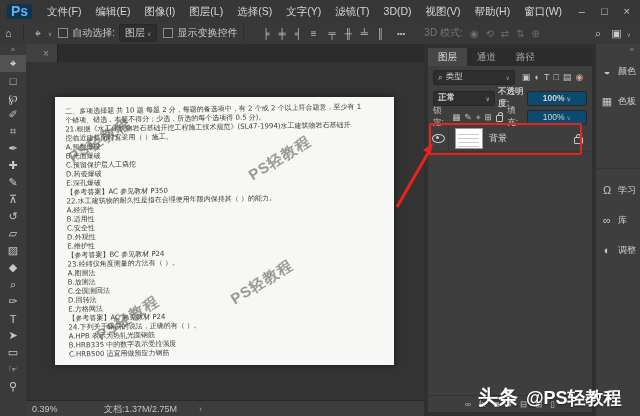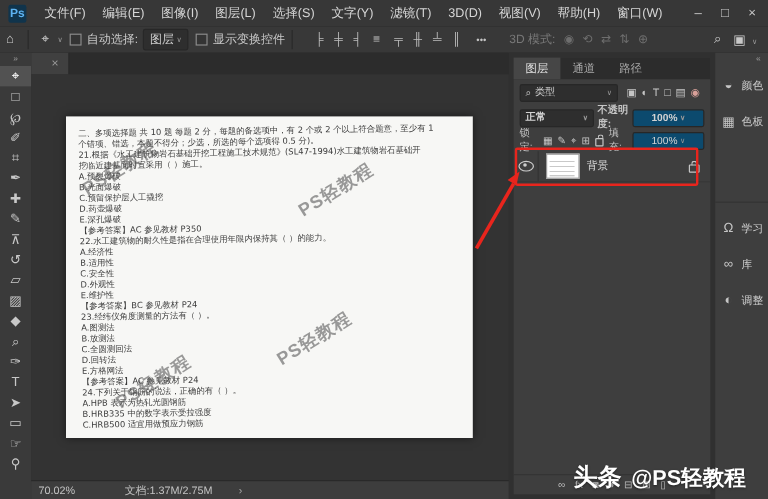--- a/index.html
+++ b/index.html
@@ -3,22 +3,22 @@
 <meta charset="utf-8">
 <style>
   html,body{margin:0;padding:0;width:640px;height:416px;overflow:hidden;background:#262626;
     font-family:"Liberation Sans",sans-serif;-webkit-font-smoothing:antialiased;}
   .abs{position:absolute;}
   #app{position:absolute;left:0;top:0;width:640px;height:416px;background:#2d2d2d;}
 
   
   #menubar{left:0;top:0;width:640px;height:22px;background:#373737;border-bottom:1px solid #242424;
     display:flex;align-items:center;color:#d6d6d6;font-size:10.5px;}
-  #ps-logo{width:15px;height:15px;margin:0 8px 0 7px;border-radius:2px;background:#10344c;color:#5db3f2;
-    font-size:10px;font-weight:bold;display:flex;align-items:center;justify-content:center;}
+  #ps-logo{width:25px;height:15px;margin:0 8px 0 7px;border-radius:2px;background:#10344c;color:#5db3f2;
+    font-size:14px;font-weight:bold;display:flex;align-items:center;justify-content:center;}
   .menu-item{padding:2px 7px;line-height:22px;cursor:default;}
   #win-controls{margin-left:auto;display:flex;gap:16px;margin-right:10px;color:#c9c9c9;font-size:11px;}
   #win-controls span{cursor:default;}
 
   
   #optionsbar{left:0;top:22px;width:640px;height:22px;background:#383838;border-bottom:1px solid #1e1e1e;
     display:flex;align-items:center;color:#c8c8c8;font-size:10px;}
   #optionsbar .sep{width:1px;height:16px;background:#2a2a2a;margin:0 6px;}
   .ob-icon{padding:0 5px;font-size:11px;color:#c4c4c4;}
   .chev{font-size:6px;color:#9a9a9a;margin-left:2px;}
@@ -314,21 +314,21 @@
             <div class="pline">B.HRB335 中的数字表示受拉强度</div>
             <div class="pline">C.HRB500 适宜用做预应力钢筋</div>
           </div>
         <div class="pg-wm" id="wm1">PS轻教程</div>
         <div class="pg-wm" id="wm2">PS轻教程</div>
         <div class="pg-wm" id="wm3">PS轻教程</div>
         <div class="pg-wm" id="wm4">PS轻教程</div>
       </div>
     </div>
     <div id="statusbar">
-      <span id="status-zoom">70.02%</span>
+      <span id="status-zoom">0.39%</span>
       <span id="status-doc">文档:1.37M/2.75M</span>
       <span id="status-chev">›</span>
     </div>
   </div>
 
   <div id="dock" class="abs">
     <div id="panel">
       <div id="panel-tabs">
 
       <div class="ptab active">

